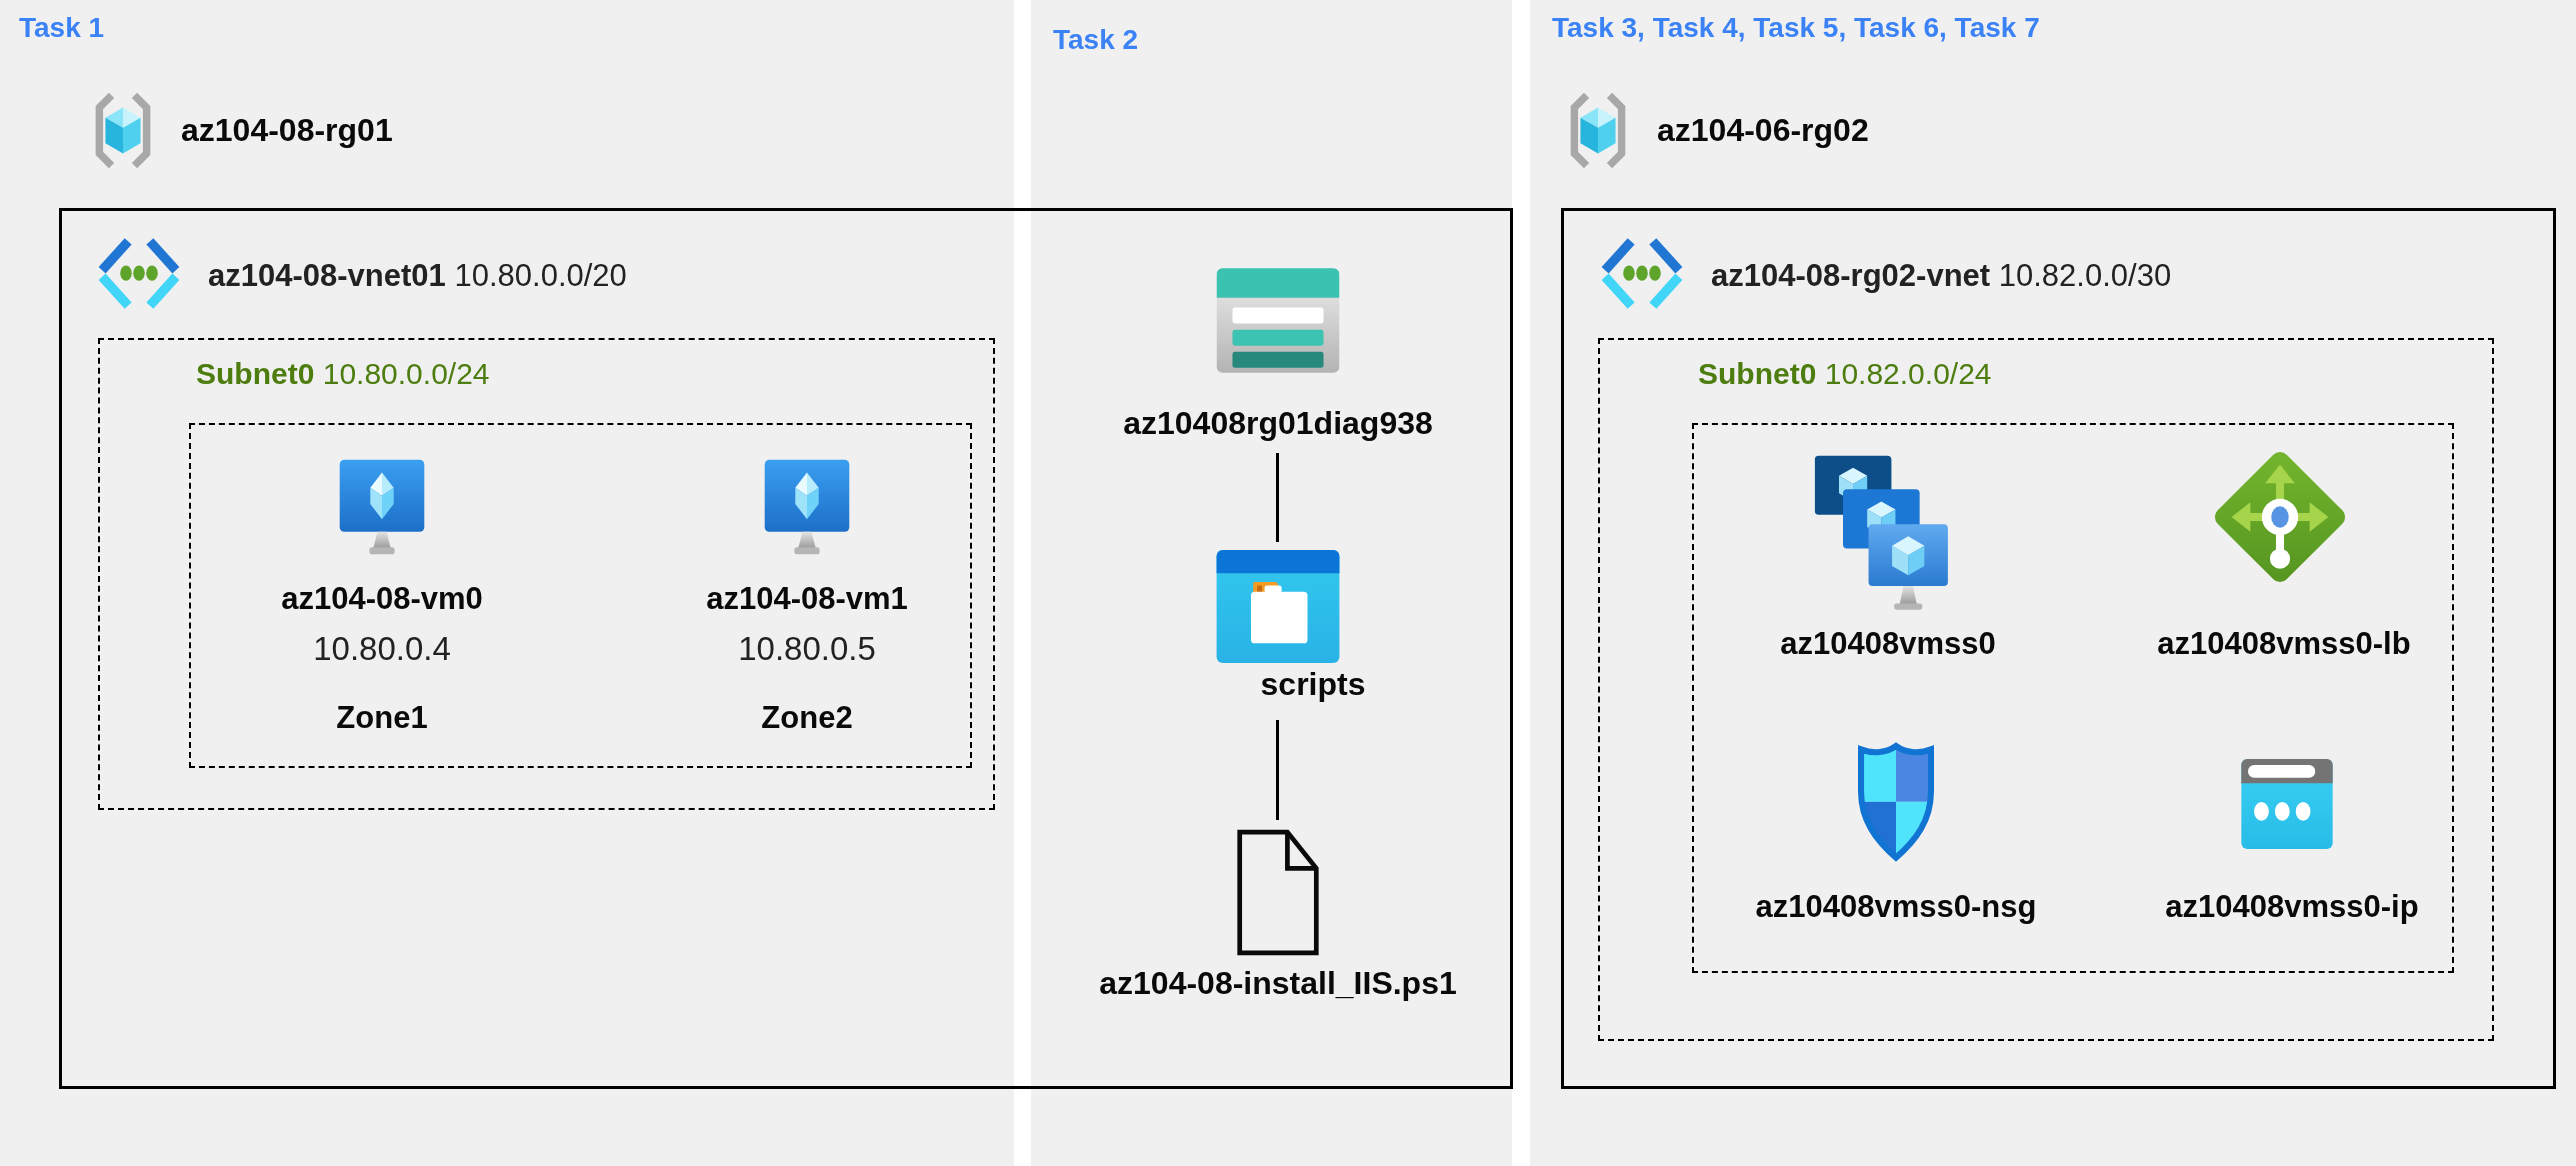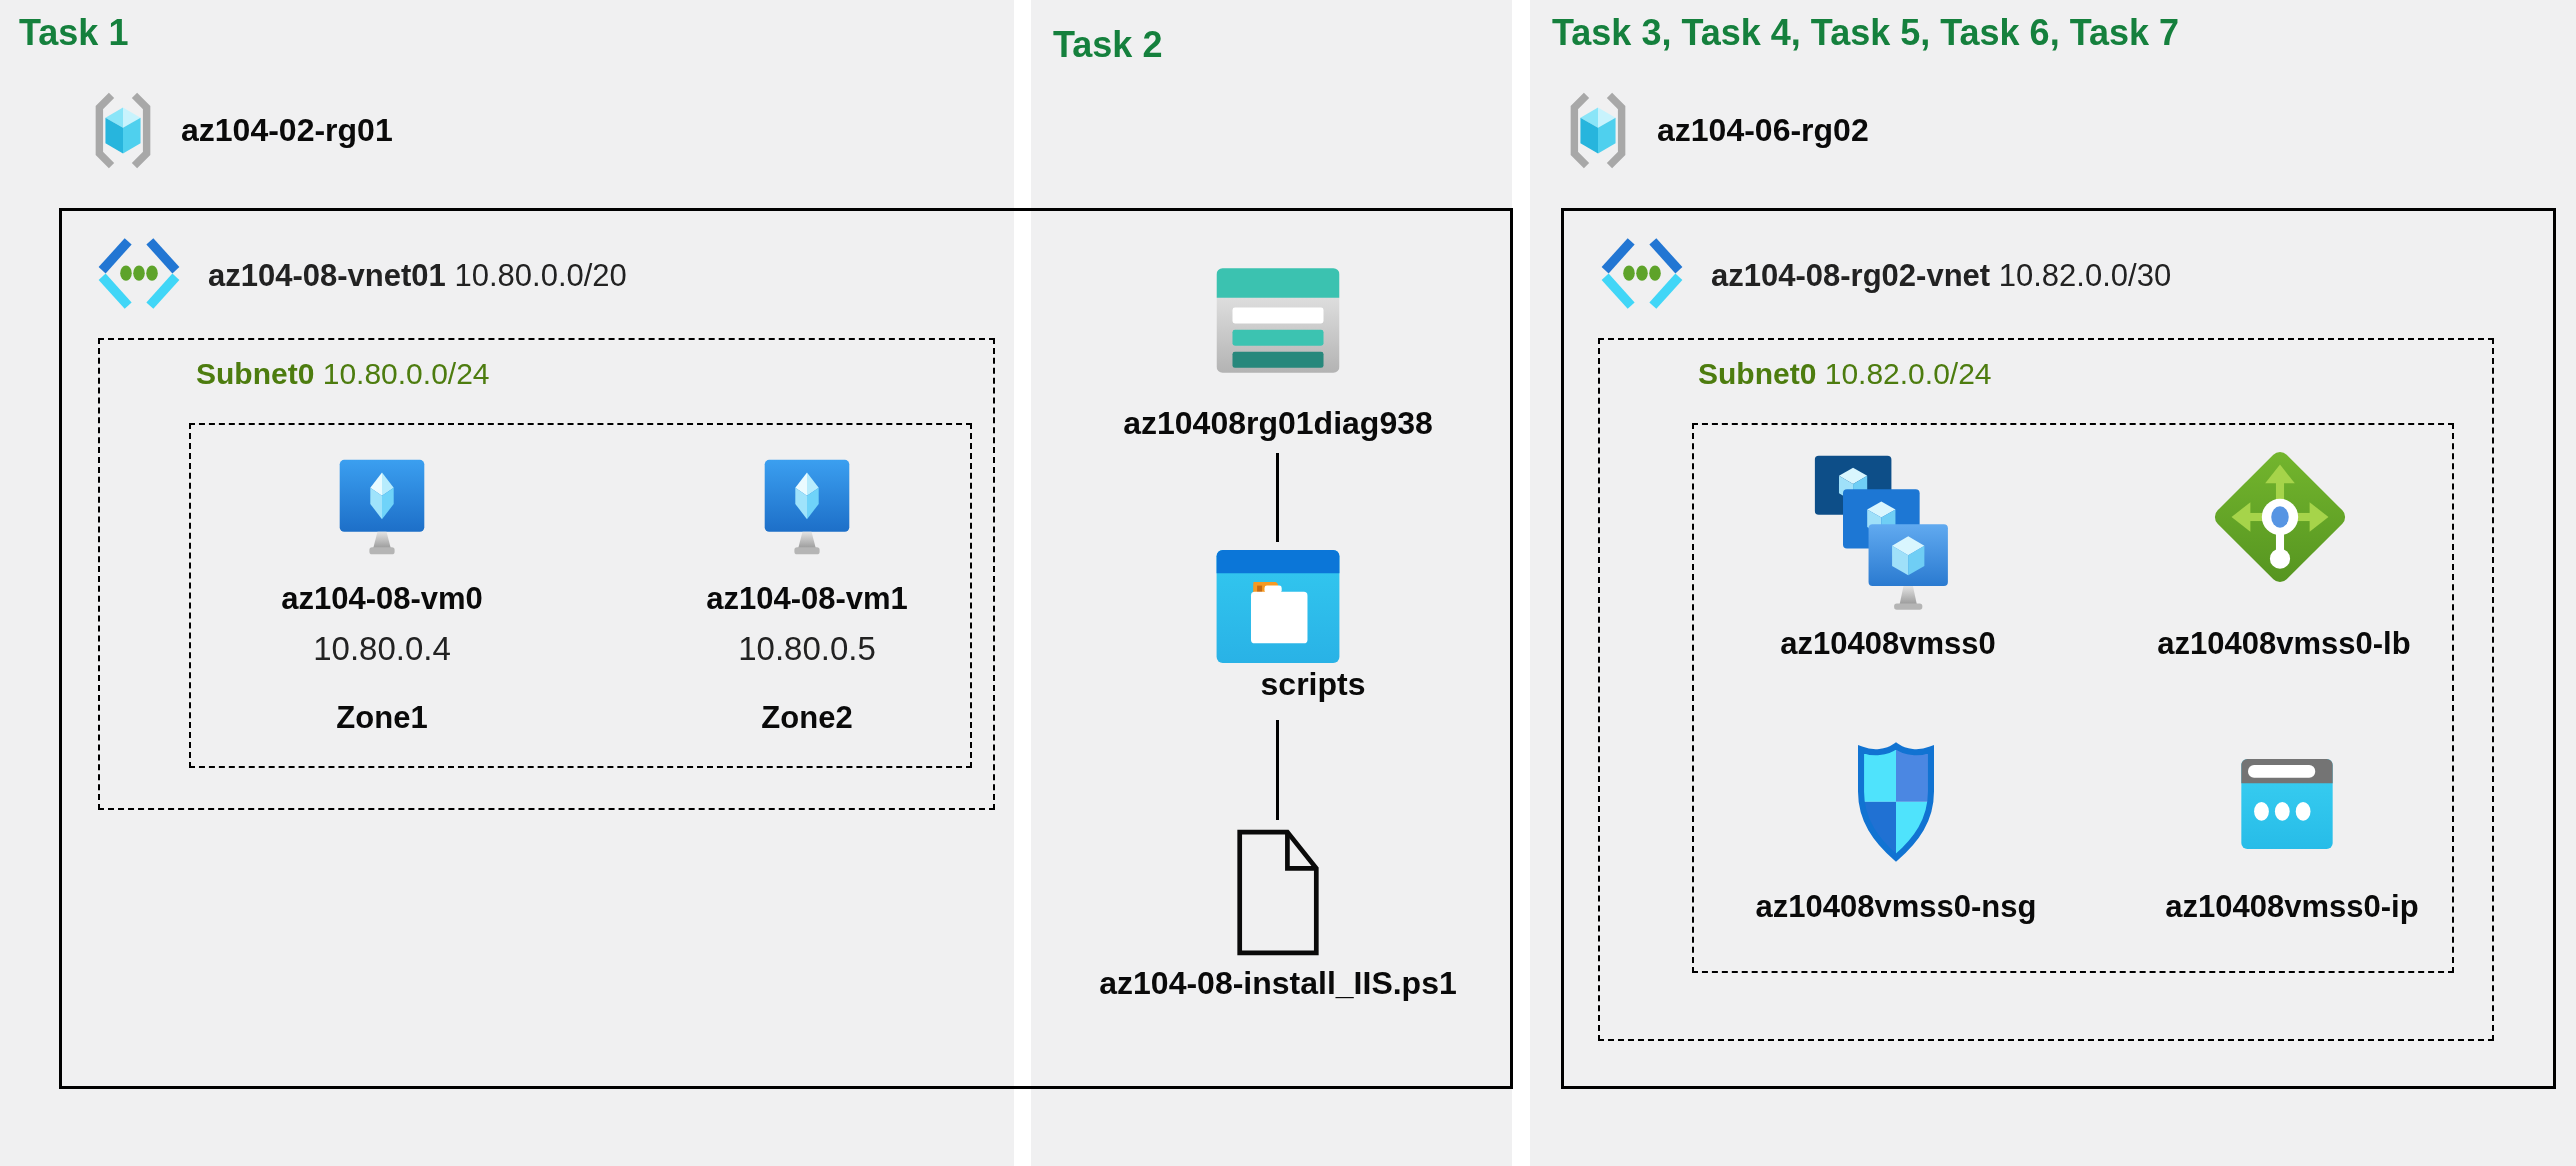--- a/index.html
+++ b/index.html
@@ -1,21 +1,21 @@
 <!DOCTYPE html>
 <html style="font-size:10.8px"><head>
 <meta charset="utf-8">
 <style>
   html,body { margin:0; padding:0; background:#ffffff; }
   .viewport {
     position:relative; width:2576px; height:1166px; overflow:hidden;
     font-family:"Liberation Sans", sans-serif; color:#111;
   }
   .panel { position:absolute; top:0; height:1166px; background:#f0f0f1; }
-  .task-title { position:absolute; font-size:36px; font-weight:700; color:#15803d; white-space:nowrap;text-align:center; }
+  .task-title { position:absolute; font-size:28px; font-weight:700; color:#3b82f6; white-space:nowrap;text-align:center; }
   .box-solid { position:absolute; border:3.4px solid #000; }
   .box-dashed { position:absolute; border:2.7px dashed #000; }
   .lbl { position:absolute; white-space:nowrap; }
   .b { font-weight:700; }
   .res-label { font-size:32px; font-weight:700; color:#0a0a0a; }
   .hdr-label { font-size:31px; color:#222; }
   .subnet-label { font-size:30px; color:#4d7c0f; }
   .cname { font-size:31px; font-weight:700; color:#0a0a0a; transform:translateX(-50%); }
   .cip   { font-size:33px; color:#222; transform:translateX(-50%); }
   .icon { position:absolute; line-height:0; }
@@ -73,21 +73,21 @@
   <span class="icon" style="left:85px; top:90px;">
     <svg width="76" height="81" viewBox="0 0 110 120">
       <path d="M38,8 L20,26 L20,94 L38,112" fill="none" stroke="#a8a8a8" stroke-width="11"></path>
       <path d="M72,8 L90,26 L90,94 L72,112" fill="none" stroke="#a8a8a8" stroke-width="11"></path>
       <polygon points="55,26 29,41 55,56" fill="#8ae5f8"></polygon>
       <polygon points="55,26 81,41 55,56" fill="#c8f3fd"></polygon>
       <polygon points="29,41 55,56 55,94 29,79" fill="#27b5dd"></polygon>
       <polygon points="81,41 55,56 55,94 81,79" fill="#4fd0ee"></polygon>
     </svg>
   </span>
-  <div class="lbl res-label" style="left:181px; top:112px;">az104-02-rg01</div>
+  <div class="lbl res-label" style="left:181px; top:112px;">az104-08-rg01</div>
 
   <div class="box-solid" style="left:59px; top:208px; width:1448px; height:875px;"></div>
 
   <span class="icon" style="left:92px; top:235px;">
     <svg width="94" height="77" viewBox="0 0 130 105">
       <line x1="50" y1="8" x2="14" y2="48" stroke="#2276d3" stroke-width="13"></line>
       <line x1="14" y1="57" x2="50" y2="97" stroke="#41d6f7" stroke-width="13"></line>
       <line x1="80" y1="8" x2="116" y2="48" stroke="#2276d3" stroke-width="13"></line>
       <line x1="116" y1="57" x2="80" y2="97" stroke="#41d6f7" stroke-width="13"></line>
       <ellipse cx="47" cy="52" rx="8" ry="10.5" fill="#5ea32a"></ellipse>

